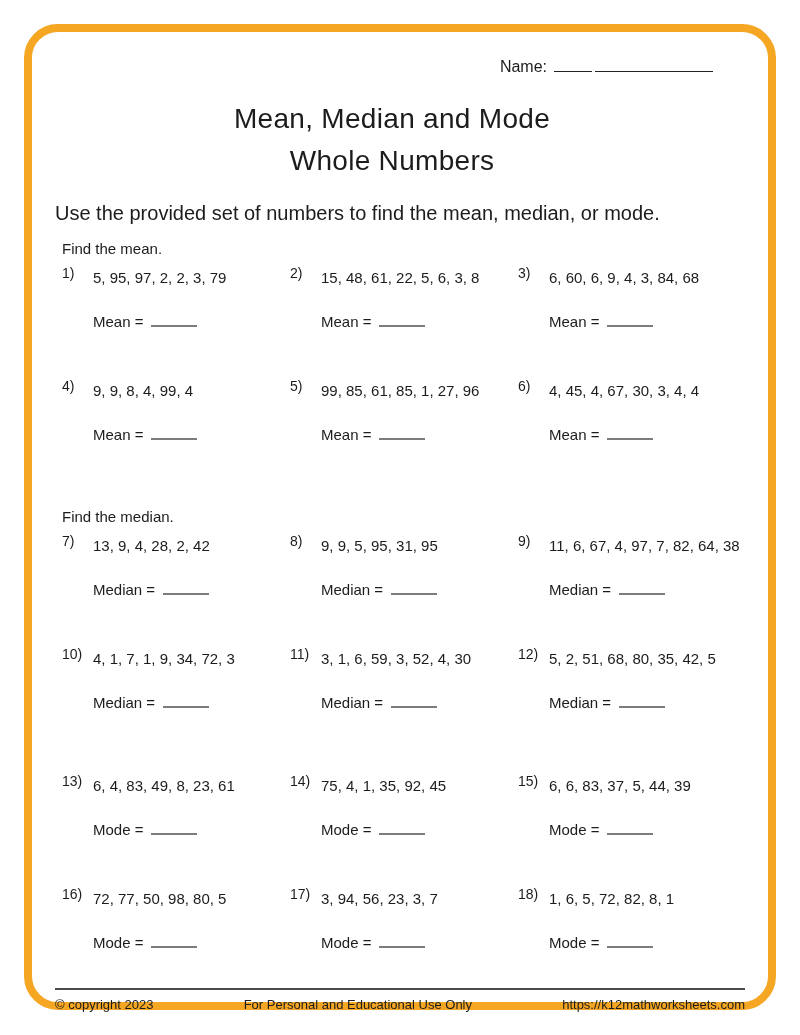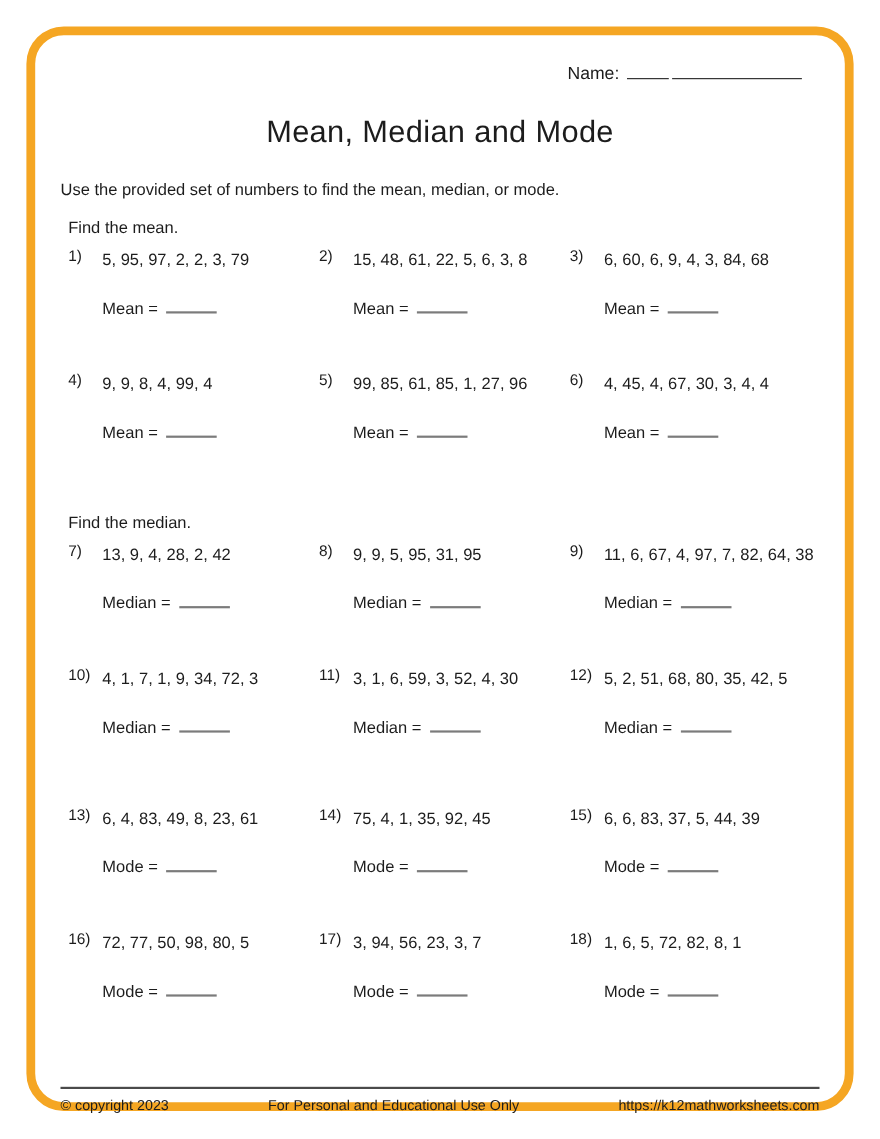--- a/index.html
+++ b/index.html
@@ -8,33 +8,33 @@
     width: 800px; height: 1035px;
     background: #ffffff;
     font-family: "Liberation Sans", sans-serif;
     color: #1c1c1c;
   }
   .page { position: relative; width: 800px; height: 1035px; background: #fff; overflow: hidden; }
   .border-frame {
     position: absolute; top: 24px; left: 24px; right: 24px; bottom: 25px;
     border: 8px solid #F5A623; border-radius: 34px; pointer-events: none;
   }
-  .content { position: absolute; left: 55px; right: 55px; top: 0; }
+  .content { position: absolute; left: 55px; right: 71px; top: 0; }
 
   .name-row { margin-top: 58px; text-align: right; padding-right: 16px; font-size: 16px; white-space: nowrap; }
   .name-line { display: inline-block; border-bottom: 1.5px solid #222; height: 14px; }
   .name-line.short { width: 38px; margin-left: 7px; }
   .name-line.long  { width: 118px; margin-left: 3px; }
 
   .title {
     text-align: center; font-size: 28px; font-weight: normal;
     line-height: 42px; margin: 22px 0 0 0; letter-spacing: 0.3px;
   }
 
-  .instructions { font-size: 15px; margin: 22px 0 0 0; line-height: 19px; }
+  .instructions { font-size: 20px; margin: 22px 0 0 0; line-height: 19px; }
 
   .section { margin-top: 16px; }
   .section + .section { margin-top: 62px; }
   .section-heading { font-size: 15px; line-height: 19px; margin: 0 0 9px 0; padding-left: 7px; }
 
   .grid { display: grid; grid-template-columns: 228px 228px 1fr; row-gap: 48px; }
 
   .problem { display: flex; padding-left: 7px; align-items: flex-start; }
   .pnum { flex: 0 0 31px; width: 31px; font-size: 14px; position: relative; top: -2px; }
   .pset { font-size: 15px; line-height: 22px; white-space: nowrap; }
@@ -59,20 +59,21 @@
   <div class="border-frame"></div>
 
   <div class="content">
 
     <div class="name-row">
       <span>Name:</span><span class="name-line short"></span><span class="name-line long"></span>
     </div>
 
     <h1 class="title">
       <span>Mean, Median and Mode</span><br>
+      <span>Whole Numbers</span>
     </h1>
 
     <p class="instructions">Use the provided set of numbers to find the mean, median, or mode.</p>
 
     <div class="section">
       <div class="section-heading">Find the mean.</div>
       <div class="grid">
 
         <div class="problem">
           <span class="pnum">1)</span>

